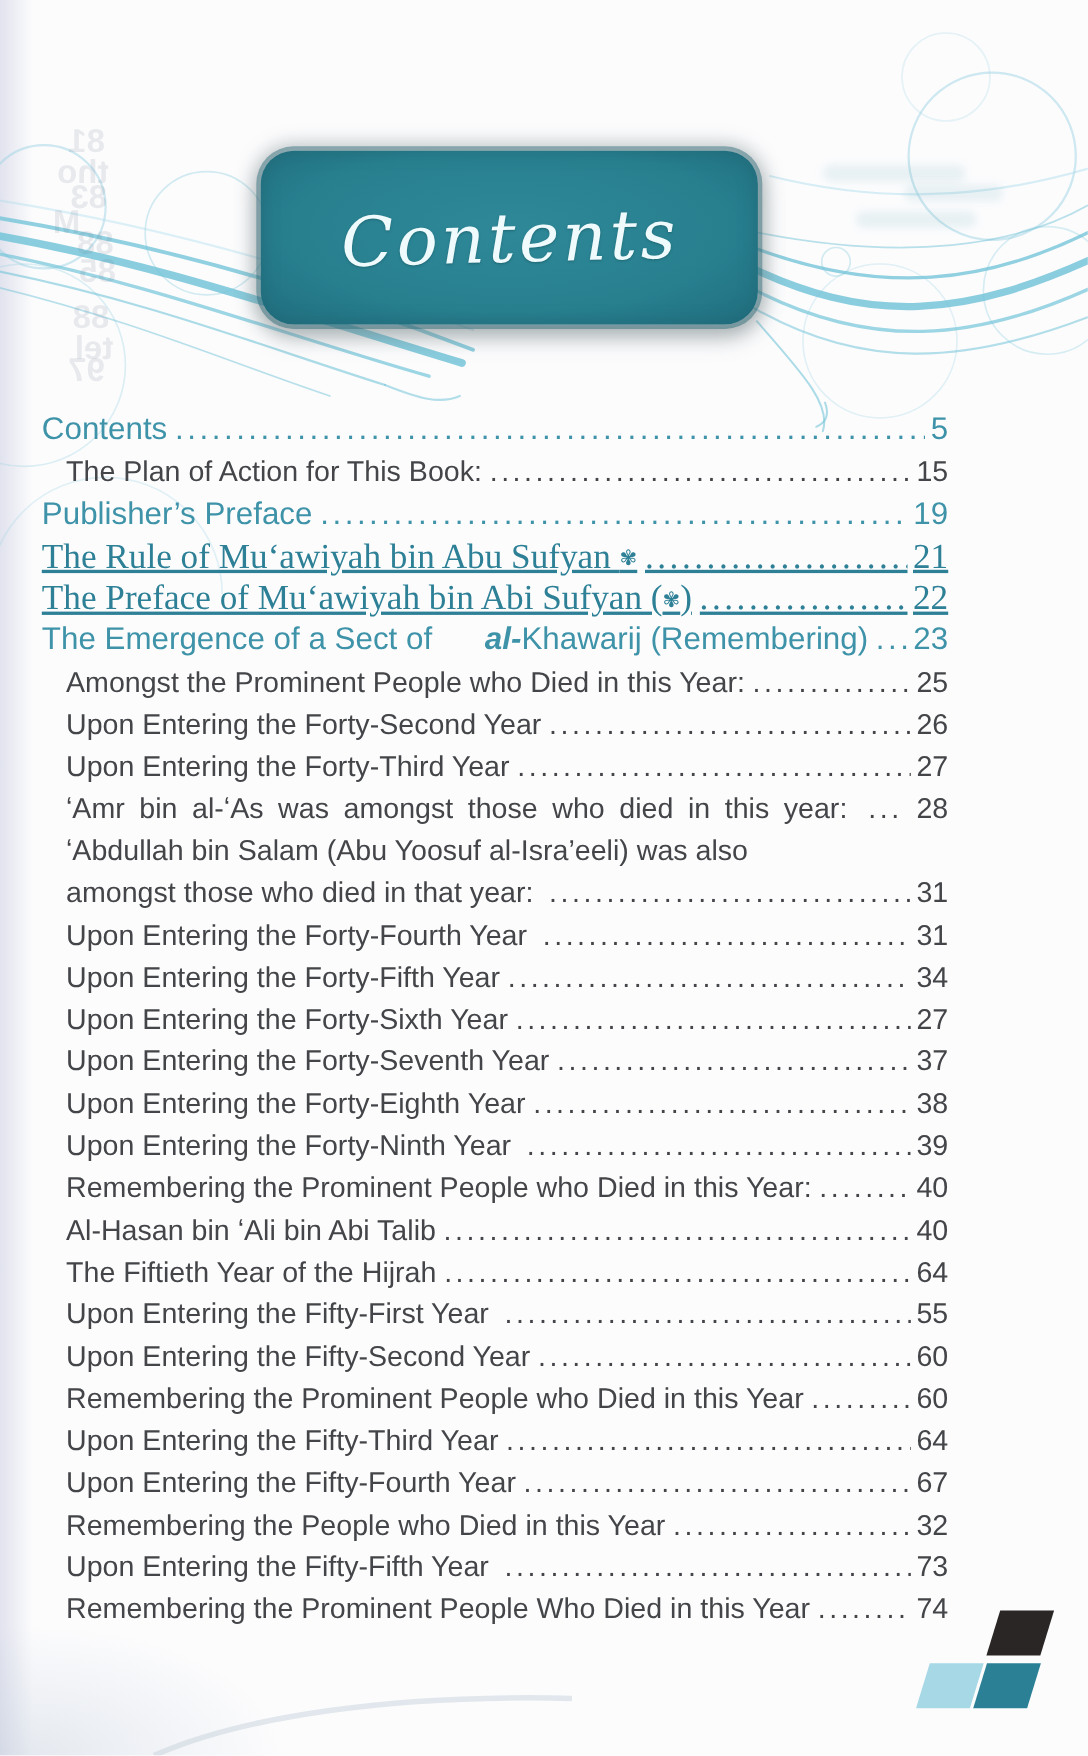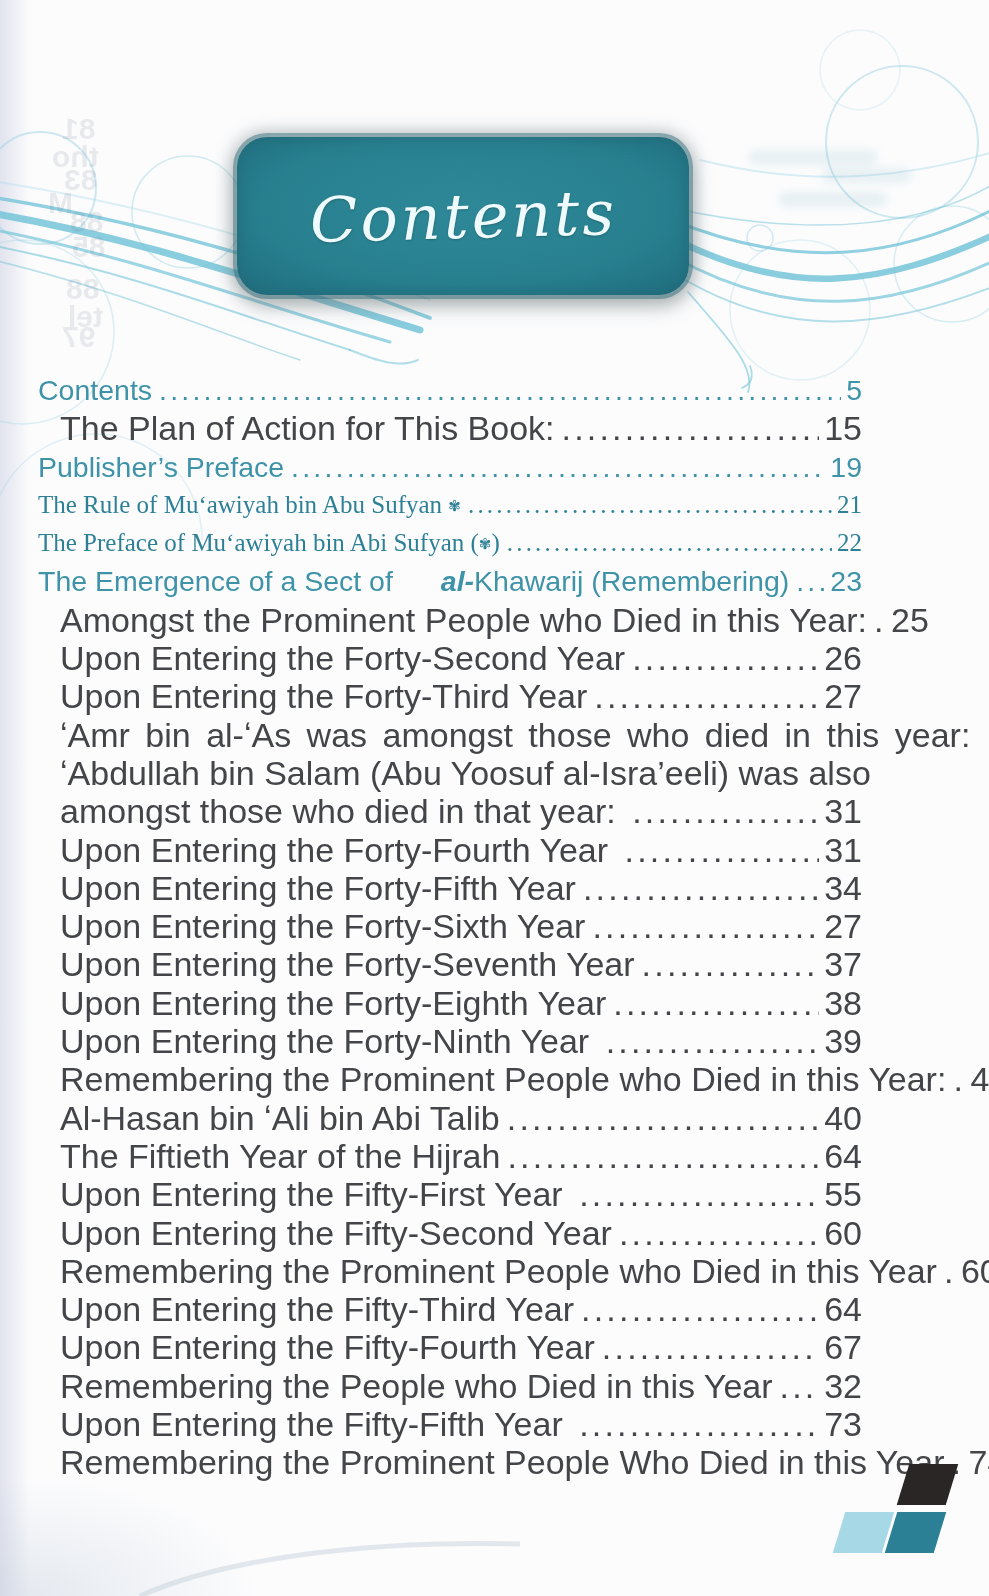--- a/index.html
+++ b/index.html
@@ -69,26 +69,26 @@
     letter-spacing:3px;transform:rotate(-1.5deg);
     text-shadow:0 1px 2px rgba(20,70,80,0.45);
   }
 
   .toc{
     position:absolute;left:38px;right:127px;top:371px;
   }
   .row{
     display:flex;align-items:baseline;
     height:38.3px;line-height:38.3px;white-space:nowrap;
-    font-size:34px;color:var(--text-dark);
+    font-size:26px;color:var(--text-dark);
   }
   .row .label{white-space:pre;}
   .row.ind{padding-left:22px;}
   .row.c-teal{color:var(--accent-teal);}
-  .row.f-serif{font-family:"Liberation Serif", serif;font-size:25px;color:var(--serif-teal);}
+  .row.f-serif{font-family:"Liberation Serif", serif;font-size:32px;color:var(--serif-teal);text-decoration:underline;}
   .row.sz-lg{font-size:28.5px;}
   .row.spread{word-spacing:6px;gap:12px;}
   .leader{
     flex:1;overflow:hidden;white-space:nowrap;
     margin:0 5px 0 7px;min-width:12px;
   }
   .leader::after{
     content:"..........................................................................................................................";
     letter-spacing:3.2px;
   }

